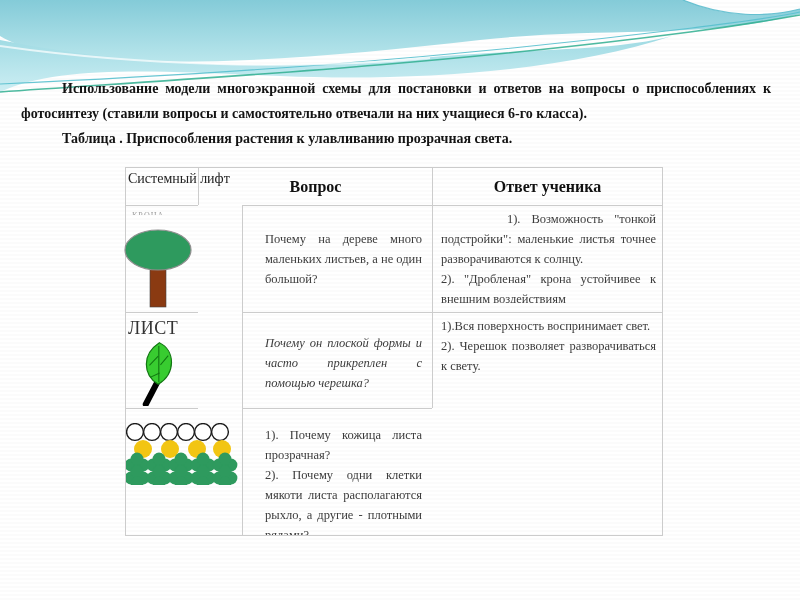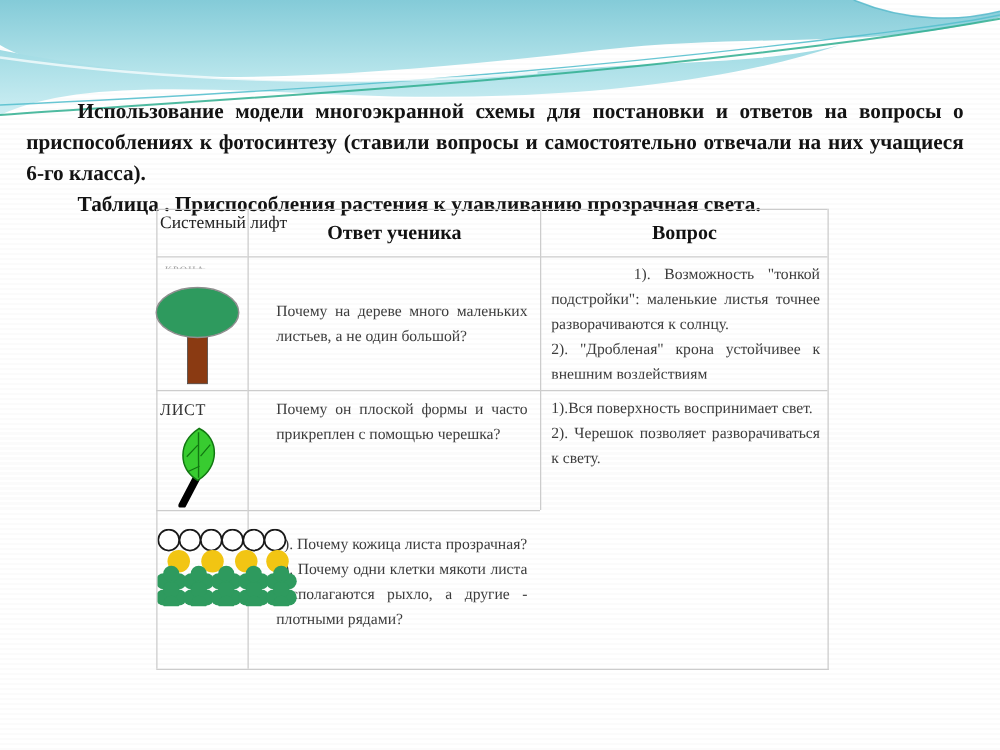--- a/index.html
+++ b/index.html
@@ -7,46 +7,46 @@
     position:relative;width:800px;height:600px;overflow:hidden;
     background:
       repeating-linear-gradient(0deg,#fbfbfb 0 2px,#ffffff 2px 4px);
     font-family:"Liberation Serif","DejaVu Serif",serif;
   }
   
   .wave-header{position:absolute;top:0;left:0;width:800px;height:100px;pointer-events:none;}
   
   .title-block{
     position:absolute;left:21px;top:76px;width:750px;
-    font-weight:bold;color:#131313;font-size:17px;line-height:25px;
+    font-weight:bold;color:#131313;font-size:14px;line-height:25px;
   }
   .title-block p{margin:0;text-indent:41px;text-align:justify;}
   
   .grid{
     position:absolute;left:125px;top:167px;
     display:grid;
     grid-template-columns:73px 234px 230px;
     grid-template-rows:38px 107px 96px 127px;
     border-right:1px solid #cccccc;border-bottom:1px solid #cccccc;
     color:#3c3c3c;
   }
   .tcell{
     border-left:1px solid #cccccc;border-top:1px solid #cccccc;
     font-size:12.5px;line-height:20px;overflow:hidden;background:transparent;
   }
   .tcell.media{overflow:visible;}
   .hdr-lift{font-size:14px;line-height:19px;color:#222;padding:1px 0 0 2px;overflow:visible;white-space:nowrap;}
   .hdr-bold{font-weight:bold;font-size:16px;color:#111;text-align:center;padding-top:9px;}
-  .qcell{padding:0 10px 0 22px;text-align:justify;white-space:pre-wrap;}
+  .qcell{padding:0 10px 0 22px;text-align:justify;white-space:pre-wrap;margin-left:44px;}
   .acell{padding:3px 6px 0 8px;text-align:justify;white-space:pre-wrap;}
   .q-center{display:flex;align-items:center;}
-  .q-top{padding-top:4px;}
+  .q-top{padding-top:20px;font-style:italic;}
   .q-pad{padding-top:16px;}
   .clip-box{height:94px;overflow:hidden;}
-  .row-label{font-size:13px;letter-spacing:0.5px;color:#333;padding:6px 0 0 2px;}
+  .row-label{font-size:18px;letter-spacing:0.5px;color:#333;padding:6px 0 0 2px;}
   .faint-caption{
     display:block;font-size:8px;color:#999;text-decoration:line-through;
     letter-spacing:1px;margin:0 0 1px 6px;height:9px;overflow:hidden;
   }
   .media-wrap{position:relative;}
   .tree-svg{display:block;margin:14px 0 0 -2px;}
   .leaf-svg{display:block;margin:2px 0 0 4px;}
   .tissue-svg{display:block;margin:14px 0 0 0;}
   .lift-label-top{padding-top:5px;}
 </style>
@@ -78,22 +78,22 @@
   </svg>
 
   <div class="title-block">
     <p>Использование модели многоэкранной схемы для постановки и ответов на вопросы о приспособлениях к фотосинтезу (ставили вопросы и самостоятельно отвечали на них учащиеся 6-го класса).</p>
     <p>Таблица . Приспособления растения к улавливанию прозрачная света.</p>
   </div>
 
   <div class="grid">
 
     <div class="tcell hdr-lift">Системный лифт</div>
+    <div class="tcell hdr-bold">Вопрос</div>
     <div class="tcell hdr-bold">Ответ ученика</div>
-    <div class="tcell hdr-bold">Вопрос</div>
 
     <div class="tcell media media-wrap">
       <span class="faint-caption">КРОНА</span>
       <svg class="tree-svg" width="70" height="84" viewBox="0 0 70 84">
         <rect x="26" y="32" width="16" height="46" fill="#8a3a12" stroke="#444" stroke-width="0.6"></rect>
         <ellipse cx="34" cy="21" rx="33" ry="20" fill="#2e9a5e" stroke="#8f8f8f" stroke-width="1.2"></ellipse>
       </svg>
     </div>
     <div class="tcell qcell q-center">
       <span style="white-space:pre-wrap;">Почему на дереве много маленьких листьев, а не один большой?</span>

